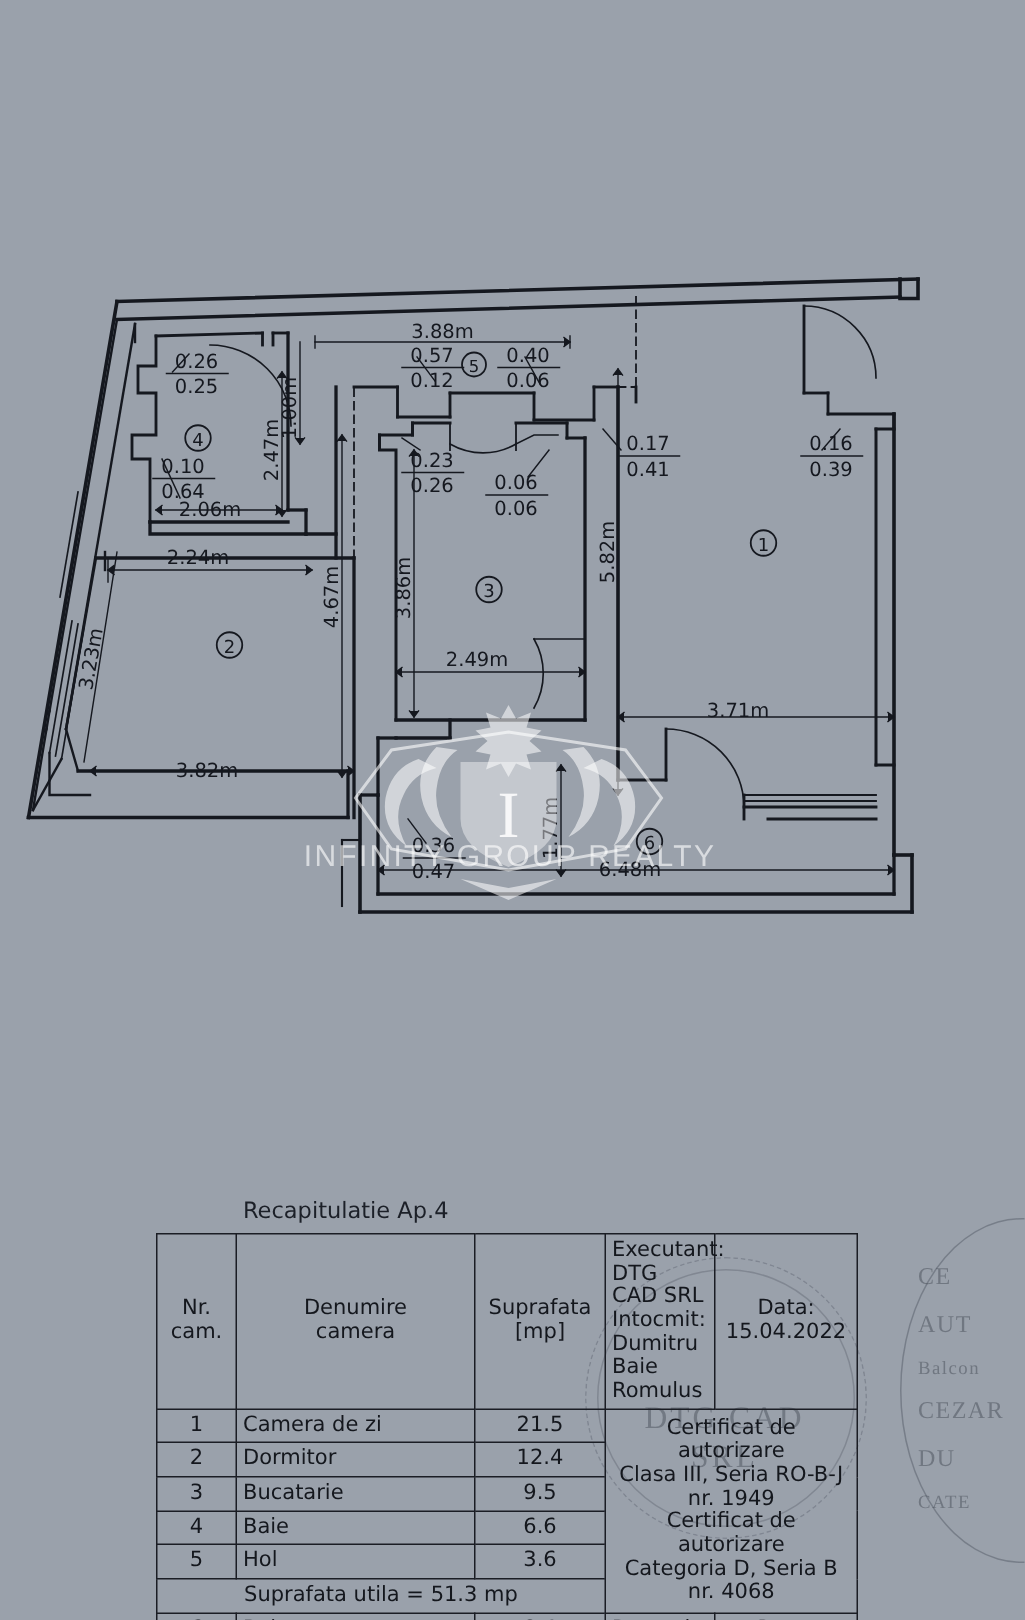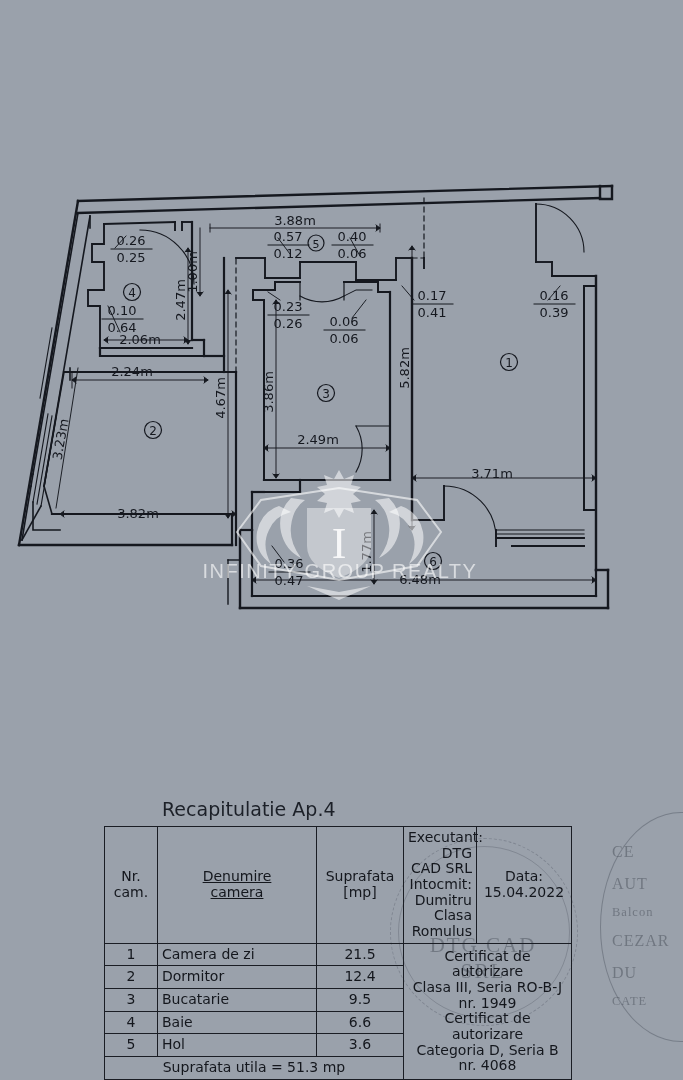--- a/index.html
+++ b/index.html
@@ -24,42 +24,42 @@
     font-size:20px;letter-spacing:1.5px;color:rgba(255,255,255,.62);
     white-space:nowrap;
   }
 
   
   #table-block{
     position:absolute;left:104px;top:798px;width:468px;
   }
   #table-title{
     font-family:"DejaVu Sans", sans-serif;
-    font-size:19px;color:#1c2028;margin:0 0 6px 58px;
+    font-size:15px;color:#1c2028;margin:0 0 6px 58px;
   }
   table.recap{
     border-collapse:collapse;width:468px;
     background:transparent;
     table-layout:fixed;
   }
   table.recap td{
     border:1.6px solid #1a1d24;
     font-family:"DejaVu Sans", sans-serif;
     font-size:14px;color:#14171d;
     padding:3px 4px;
     line-height:1.12;
     vertical-align:middle;
   }
   .c-nr{width:44px;text-align:center;}
   .c-name{width:150px;text-align:left;padding-left:14px;}
   .c-area{width:78px;text-align:center;margin-top:25px;}
   .hdr{text-align:center;font-size:13.5px;line-height:1.15;}
-  .hdr.c-name{text-align:center;padding-left:4px;text-decoration:underline;}
+  .hdr.c-name{text-align:center;padding-left:4px;}
   .span-total{text-align:center;font-size:15px;padding:5px 4px;}
-  .exec-cell{font-size:12.2px;line-height:1.25;text-align:right;vertical-align:middle;}
+  .exec-cell{font-size:12.2px;line-height:1.25;text-align:left;vertical-align:middle;}
   .data-cell{font-size:12.2px;line-height:1.3;text-align:center;width:86px;}
   .cert-cell{font-size:12px;line-height:1.35;text-align:center;padding:4px 2px;}
   .recep-cell{font-size:11.5px;text-align:center;}
 
   
   .stamp{position:absolute;pointer-events:none;}
   #stamp-round{
     left:390px;top:838px;width:186px;height:186px;
     border-radius:50%;
     border:1.4px dashed rgba(40,45,60,.30);
@@ -422,21 +422,21 @@
           <span>Denumire</span><br>
           <span>camera</span>
         </td>
         <td class="c-area hdr">
           <span>Suprafata</span><br>
           <span>[mp]</span>
         </td>
         <td class="exec-cell">
           <span>Executant: DTG CAD SRL</span><br>
           <span>Intocmit:</span><br>
-          <span>Dumitru Clasa Romulus</span>
+          <span>Dumitru Baie Romulus</span>
         </td>
         <td class="data-cell">
           <span>Data:</span><br>
           <span>15.04.2022</span>
         </td>
       </tr>
 
       <tr>
         <td class="c-nr">1</td>
         <td class="c-name">Camera de zi</td>

